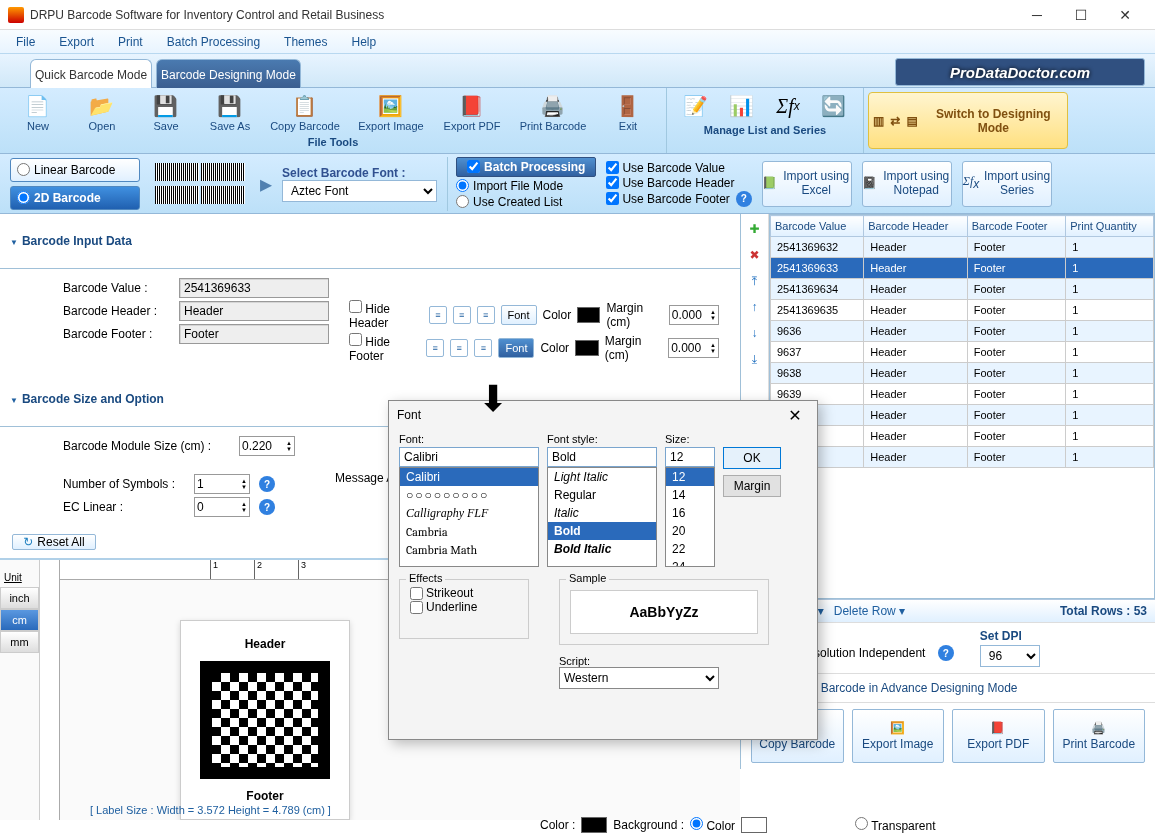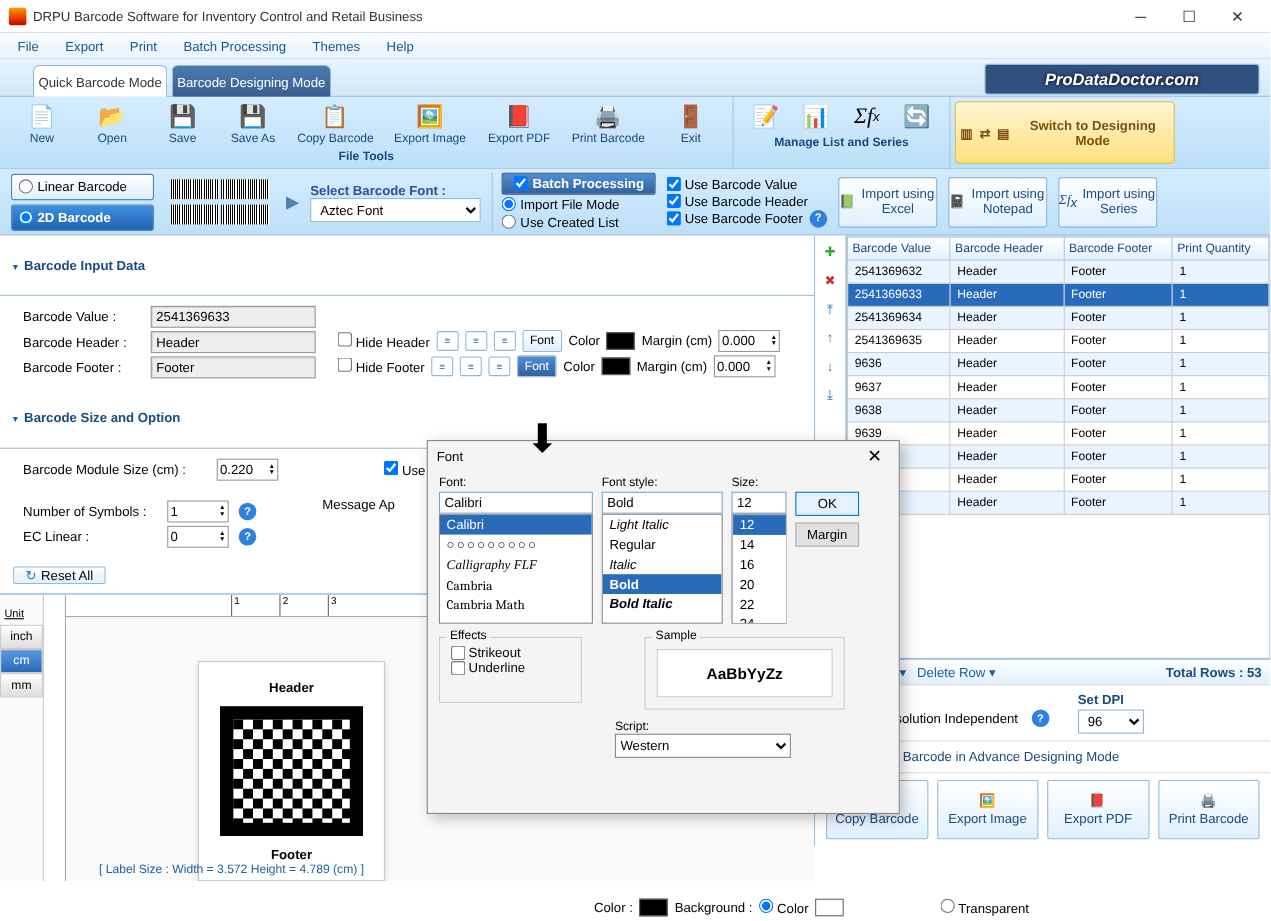--- a/index.html
+++ b/index.html
@@ -45,21 +45,21 @@
 .chk-row {display:flex; align-items:center; gap:3px;}
 .import-btn { width:90px; height:46px; border:1px solid #94b8d8; border-radius:3px; background:linear-gradient(#fff,#e0f0ff); display:flex; align-items:center; justify-content:center; gap:4px; cursor:pointer; font-size:11px; color:#1a4a80; text-align:center; line-height:1.1;}
 .help-ico { width:16px; height:16px; border-radius:50%; background:#3080e0; color:#fff; display:inline-flex; align-items:center; justify-content:center; font-weight:bold; font-size:10px; margin-left:3px;}
 
 .main { display:flex; height: 555px; }
 .left-col { width: 740px; display:flex; flex-direction:column; }
 .right-col { flex:1; border-left:1px solid #a0c0d8; display:flex; flex-direction:column;}
 
 .section-hdr { font-weight:bold; color:#1a4a80; padding:20px 10px; border-bottom:1px solid #a0c0d8; position:relative;}
 .section-hdr::before { content:"▼"; font-size:8px; color:#2060a0; margin-right:4px; }
-.form-area { padding:6px 21px; }
+.form-area { padding:6px 21px;margin-left:42px; }
 .form-row { display:flex; align-items:center; margin:3px 0; gap:6px; }
 .form-lbl { width:110px; }
 .form-inp { width:150px; height:20px; border:1px solid #999; background:#eee; padding:0 4px; box-shadow:inset 1px 1px 0 rgba(0,0,0,0.1);}
 .small-btn { height:20px; border:1px solid #94b8d8; background:linear-gradient(#fff,#e0f0ff); padding:0 6px; cursor:pointer; border-radius:2px; font-size:11px;}
 .small-btn.active { background:linear-gradient(#5090d0,#3060a0); color:#fff;}
 .align-btn {width:20px; height:18px; border:1px solid #94b8d8; background:#fff; display:inline-flex; align-items:center; justify-content:center; cursor:pointer; font-size:9px; border-radius:2px; color:#2060a0;}
 .color-sw { width:26px; height:16px; background:#000; border:1px solid #666; display:inline-block;}
 .spinner { width:56px; height:20px; border:1px solid #999; padding:0 2px; display:inline-flex; align-items:center; justify-content:space-between; background:#fff;}
 .spinner .upd {font-size:6px; display:flex; flex-direction:column; line-height:1; cursor:pointer;}
 
@@ -111,21 +111,21 @@
 .font-col label {font-size:11px; margin-bottom:2px;}
 .font-col input { height:20px; border:1px solid #7aa5ce; padding:0 4px; background:#fff;}
 .font-list {border:1px solid #888; background:#fff; overflow-y:scroll;}
 .font-list .item { padding:2px 6px; font-size:12px; cursor:pointer; white-space:nowrap;}
 .font-list .item.sel { background:#2a6abb; color:#fff;}
 .font-btn { width:58px; height:22px; margin-bottom:6px; border:1px solid #adadad; background:#e1e1e1; cursor:pointer;}
 .font-btn.primary {border:1px solid #0078d7; background:#e5f1fb;}
 .font-row2 { display:flex; padding:4px 10px; gap:30px;}
 .fx-group { border:1px solid #ccc; padding:6px 10px; position:relative; margin-top:4px;}
 .fx-group .gl {position:absolute; top:-8px; left:6px; background:#f4f4f4; padding:0 3px; font-size:11px;}
-.sample-box {width:160px; height:44px; border:1px solid #ccc; display:flex; align-items:center; justify-content:center; font-weight:bold; font-size:14px; background:#fff;}
+.sample-box {width:188px; height:44px; border:1px solid #ccc; display:flex; align-items:center; justify-content:center; font-weight:bold; font-size:14px; background:#fff;}
 .script-sel {width:160px; height:22px; border:1px solid #888; background:#fff;}
 
 .ptr-arrow { position:absolute; left:478px; top:378px; z-index:25; color:#000; font-size:36px; pointer-events:none;}
 
 .bg-row { position:absolute; bottom:4px; left:540px; font-size:11px; display:flex; flex-direction:row; gap:6px;}
 .bg-row .r{display:flex; align-items:center; gap:6px;}
 </style>
 </head>
 <body>
 
@@ -601,21 +601,21 @@
             <input type="checkbox" style=""> 
             <span>Strikeout</span>
           </label>
         <label class="chk-row">
             <input type="checkbox" style=""> 
             <span>Underline</span>
           </label>
       </div>
     </div>
     <div>
-      <div class="fx-group" style="padding:10px;margin-left:27px;">
+      <div class="fx-group" style="padding:10px;">
         <div class="gl">Sample</div>
         <div class="sample-box">AaBbYyZz</div>
       </div>
       <div style="margin-top:10px;">
         <div style="font-size:11px">Script:</div>
         <select class="script-sel"><option>Western</option></select>
       </div>
     </div>
   </div>
 </div>

